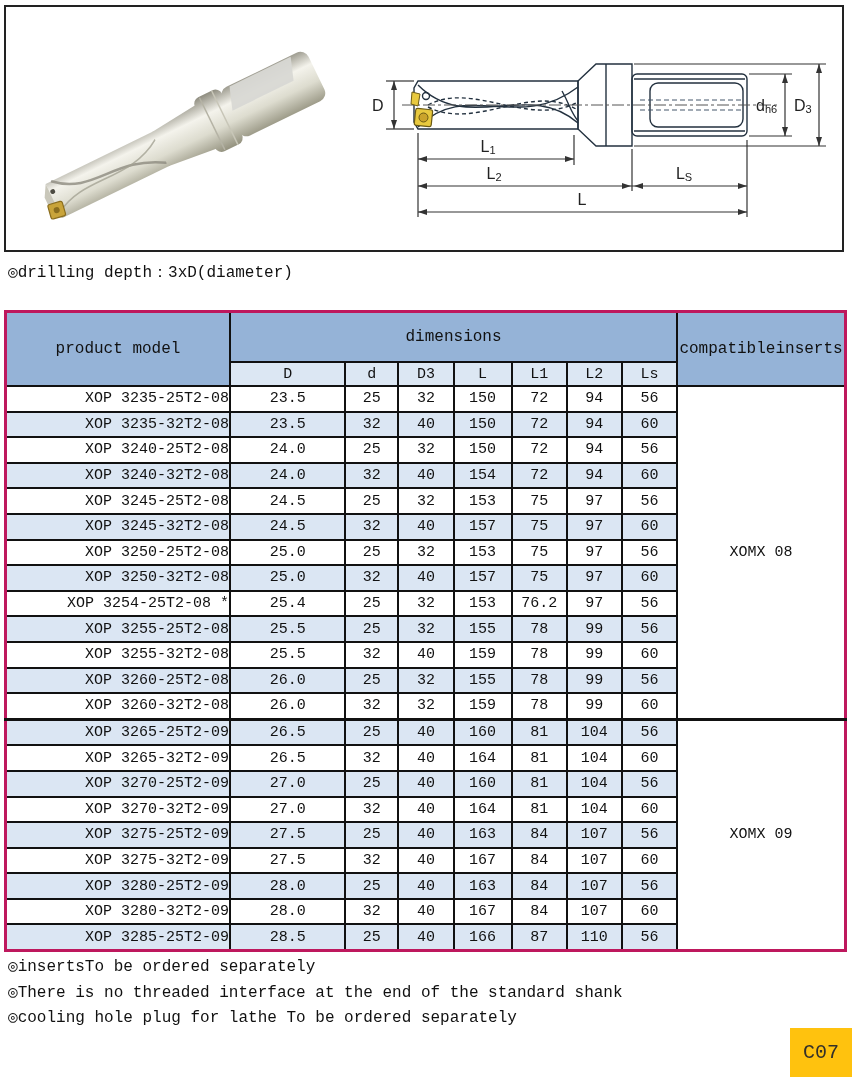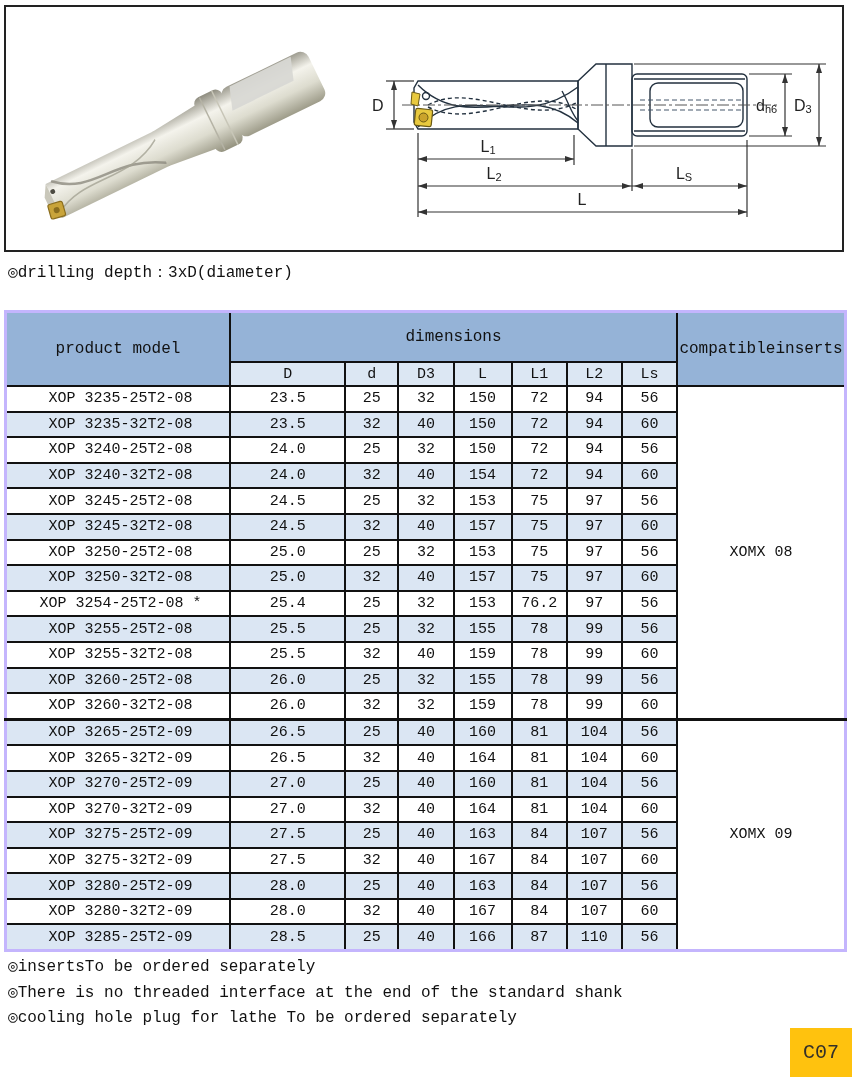--- a/index.html
+++ b/index.html
@@ -14,27 +14,27 @@
   .dim-arrow{fill:#333;stroke:none;}
   .outline{stroke:#23313f;stroke-width:1.4;fill:none;}
   .dim-text{font-family:"Liberation Sans","DejaVu Sans",sans-serif;font-size:16px;fill:#222;}
   .dim-sub{font-size:11px;}
 
   
   .depth-note{position:absolute;left:8px;top:262px;font-size:16px;letter-spacing:0px;}
 
   
   table.catalog{position:absolute;left:4px;top:310px;width:843px;border-collapse:collapse;
-                table-layout:fixed;border:3px solid #c4b5fd;}
+                table-layout:fixed;border:3px solid #be185d;}
   .catalog th,.catalog td{border:2px solid #111;padding:0;font-weight:normal;
                           font-size:15px;text-align:center;overflow:hidden;white-space:nowrap;}
   .catalog th{background:var(--header-blue,#95B3D7);font-size:16px;}
   .catalog th.subhead{background:var(--subhead-blue,#DCE7F3);height:22px;font-size:15px;}
   .catalog td{height:23.6px;background:#fff;}
-  .catalog td.model{text-align:center;padding-left:5px;}
+  .catalog td.model{text-align:right;padding-left:5px;}
   .catalog tr.stripe td{background:var(--stripe-blue,#DBE6F3);}
   .catalog td.inserts{background:#fff !important;font-size:15px;margin-left:46px;}
   .catalog tr.group-start td{border-top:3px solid #111;}
   .h-top{height:48px;}
 
   
   .footer-notes{position:absolute;left:8px;top:955px;font-size:16px;line-height:25.7px;}
 
   
   .code-badge{position:absolute;left:790px;top:1028px;width:62px;height:49px;

